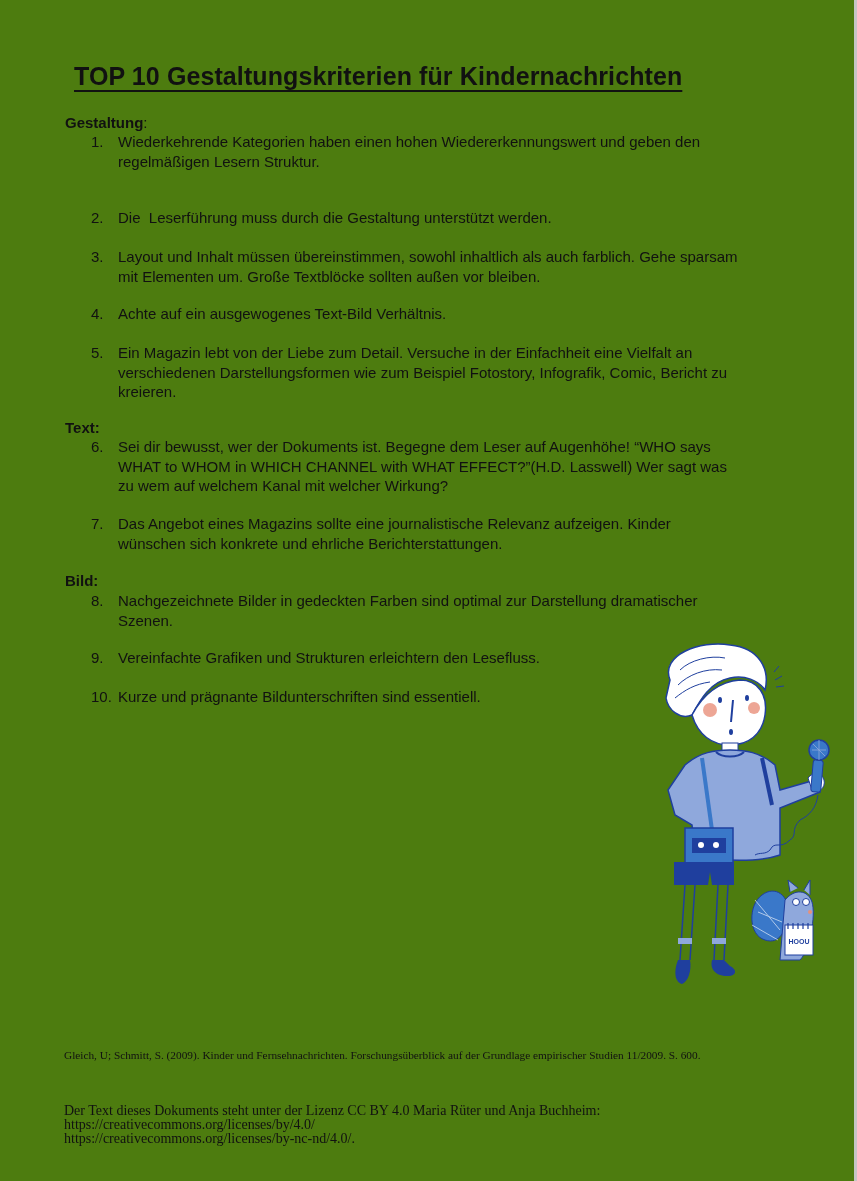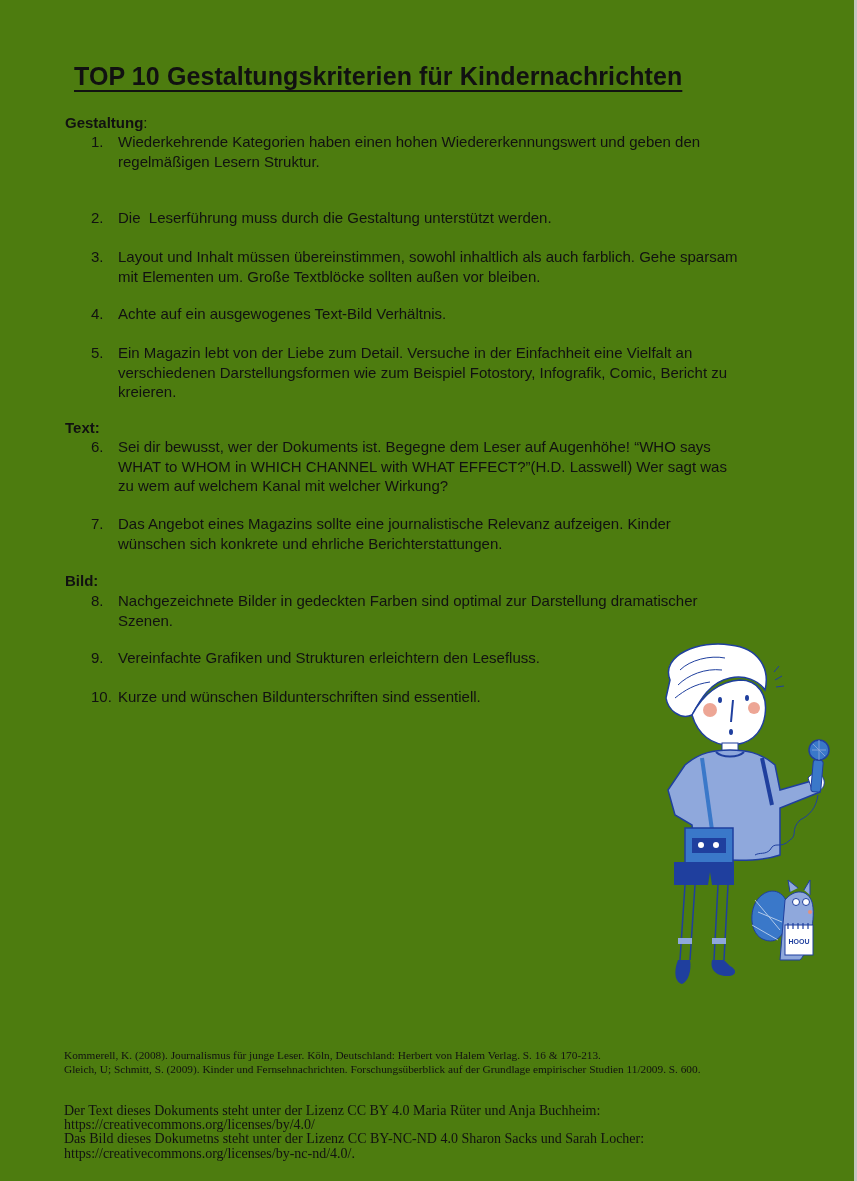--- a/index.html
+++ b/index.html
@@ -76,21 +76,21 @@
     <span class="txt"><b>Nachgezeichnete Bilder in gedeckten Farben</b><span> sind optimal zur Darstellung dramatischer Szenen.</span></span>
   </div>
 
   <div class="item sans" style="top:648px;">
     <span class="num">9.</span>
     <span class="txt"><b>Vereinfachte Grafiken und Strukturen</b><span> erleichtern den Lesefluss.</span></span>
   </div>
 
   <div class="item sans" style="top:687px;">
     <span class="num">10.</span>
-    <span class="txt"><b>Kurze und wünschen Bildunterschriften</b><span> sind essentiell.</span></span>
+    <span class="txt"><b>Kurze und prägnante Bildunterschriften</b><span> sind essentiell.</span></span>
   </div>
 
   <svg class="illustration" viewBox="0 0 210 355" xmlns="http://www.w3.org/2000/svg">
     <g>
 
       <path d="M40,40 C30,15 70,0 100,5 C130,8 140,30 135,50 C128,40 115,35 100,38 C80,42 70,60 62,75 C50,80 38,70 36,58 Z" fill="#fff" stroke="#1f3f9e" stroke-width="1.5"></path>
       <path d="M50,30 C60,20 80,15 95,18 M48,45 C58,35 75,28 92,30 M45,58 C55,50 65,44 80,42" fill="none" stroke="#1f3f9e" stroke-width="1"></path>
 
       <path d="M62,75 C70,60 85,42 110,40 C128,40 138,55 135,75 C132,95 118,105 100,105 C82,105 68,95 62,75 Z" fill="#fff" stroke="#1f3f9e" stroke-width="1.5"></path>
       <circle cx="80" cy="70" r="7" fill="#e8907a" opacity="0.8"></circle>
@@ -139,24 +139,22 @@
       <circle cx="166" cy="262" r="3.5" fill="#fff" stroke="#1f3f9e" stroke-width="1"></circle>
       <circle cx="176" cy="262" r="3.5" fill="#fff" stroke="#1f3f9e" stroke-width="1"></circle>
       <circle cx="180" cy="272" r="2" fill="#e8907a"></circle>
       <rect x="155" y="285" width="28" height="30" fill="#fff" stroke="#1f3f9e" stroke-width="1"></rect>
       <path d="M158,283 L158,289 M163,283 L163,289 M168,283 L168,289 M173,283 L173,289 M178,283 L178,289" stroke="#1f3f9e" stroke-width="1.2"></path>
       <text x="169" y="304" font-family="Liberation Sans, sans-serif" font-size="7" font-weight="bold" fill="#1f3f9e" text-anchor="middle">HOOU</text>
     </g>
   </svg>
 
   <div class="refs serif">
-    <div>Kommerell, K. (2008). Journalismus für junge Leser. Köln, Deutschland: Herbert von Halem Verlag. S. 16 &amp; 170-213.</div>
     <div>Gleich, U; Schmitt, S. (2009). Kinder und Fernsehnachrichten. Forschungsüberblick auf der Grundlage empirischer Studien 11/2009. S. 600.</div>
   </div>
 
   <div class="license serif">
     <div>Der Text dieses Dokuments steht unter der Lizenz CC BY 4.0 Maria Rüter und Anja Buchheim:</div>
     <div>https://creativecommons.org/licenses/by/4.0/</div>
-    <div>Das Bild dieses Dokumetns steht unter der Lizenz CC BY-NC-ND 4.0 Sharon Sacks und Sarah Locher:</div>
     <div>https://creativecommons.org/licenses/by-nc-nd/4.0/.</div>
   </div>
 
 </div>
 
 </body></html>

